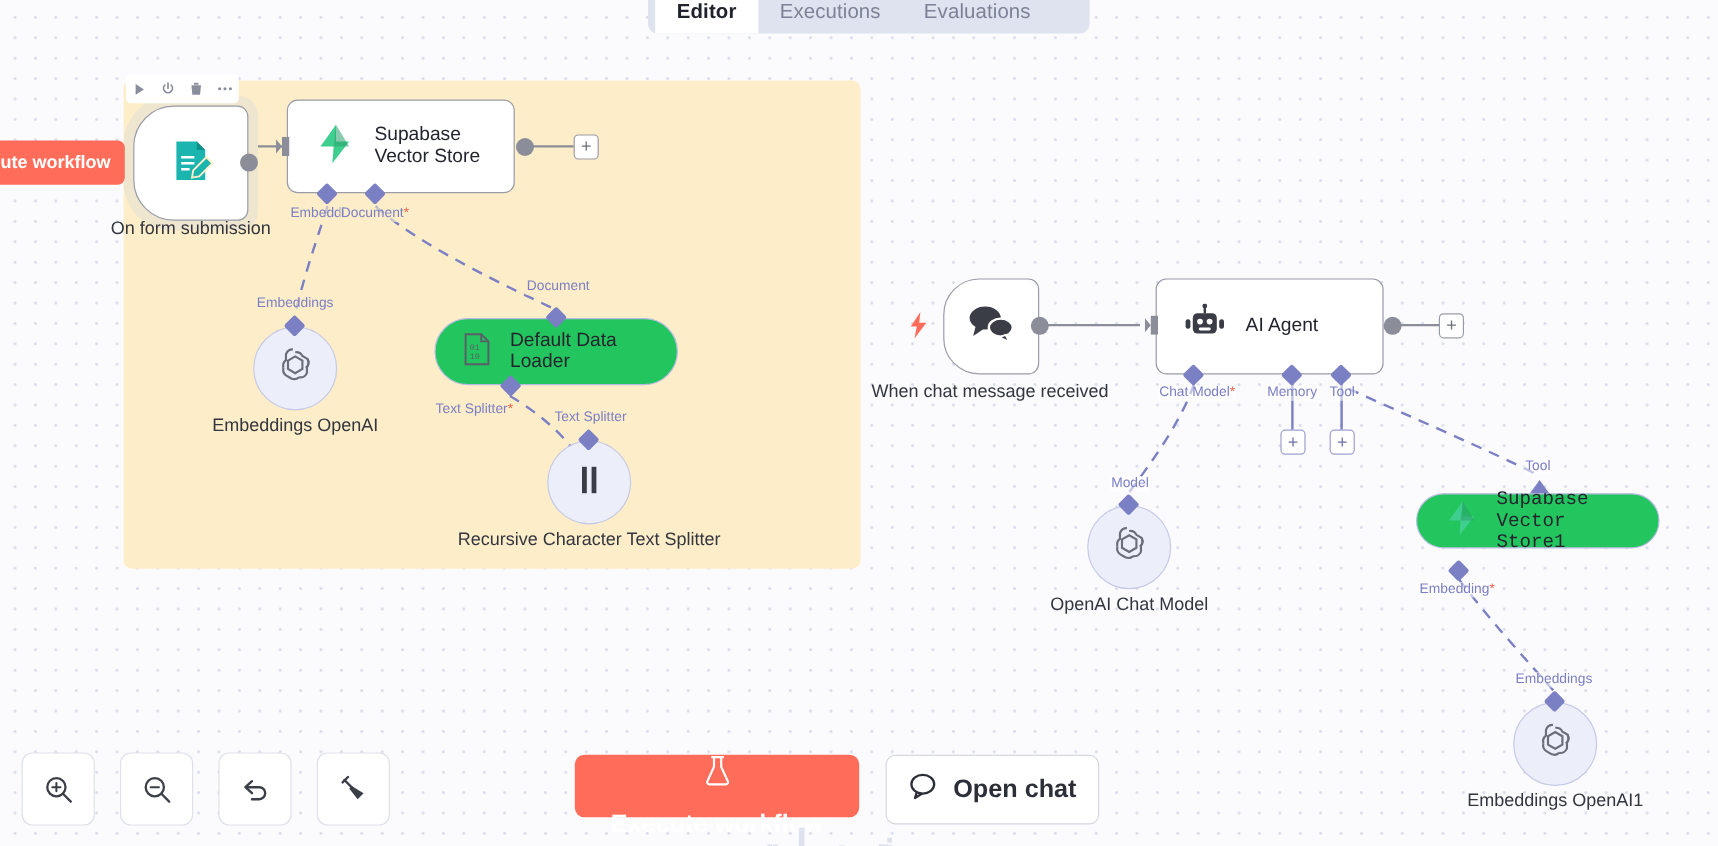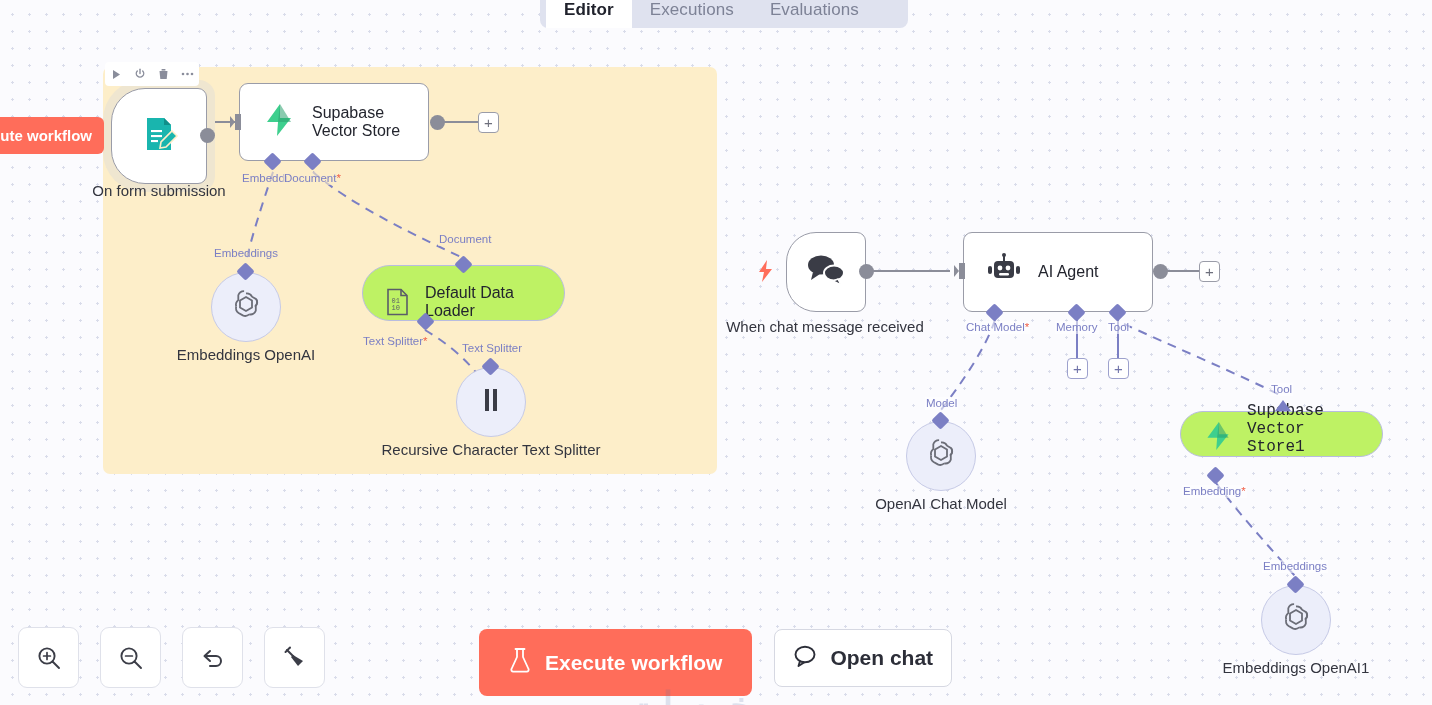--- a/index.html
+++ b/index.html
@@ -84,23 +84,23 @@
     background: #efe6d0; border-radius: 40px 16px 16px 40px;
     z-index: -1;
   }
   .rect-box {
     background: #fff; border: 1.6px solid #9a9ca8;
     border-radius: 9px;
     display: flex; align-items: center;
     padding-left: 22px; gap: 16px;
   }
   .sub-pill {
-    background: #bef264; border: 1.4px solid #b8bce0;
+    background: #22c55e; border: 1.4px solid #b8bce0;
     border-radius: 36px;
-    display: flex; align-items: flex-end; gap: 14px;
+    display: flex; align-items: center; gap: 14px;
     padding-left: 22px;
   }
   .sub-circle {
     width: 70px; height: 70px; border-radius: 50%;
     background: #eceefa; border: 1.4px solid #c6cae6;
     display: flex; align-items: center; justify-content: center;
   }
   .node-label {
     position: absolute; left: 50%; transform: translateX(-50%);
     text-align: center; font-size: 15px; color: #33353f;
@@ -169,24 +169,24 @@
     display: flex; align-items: center; justify-content: center;
     color: #3b3d47;
   }
 
   
   #bottom-actions {
     position: absolute; left: 479px; top: 629px;
     display: flex; gap: 22px; z-index: 30;
   }
   #exec-main {
-    height: 67px; padding: 0 30px;
+    height: 52px; padding: 0 30px;
     background: #ff6d5a; border-radius: 8px;
     display: flex; align-items: center; gap: 14px;
-    color: #fff; font-size: 21px; font-weight: 700;
+    color: #fff; font-size: 21px; font-weight: 700; flex-direction: column;
   }
   #openchat {
     height: 58px; padding: 0 18px;
     background: #fff; border: 1px solid #d6d8e2; border-radius: 8px;
     display: flex; align-items: center; gap: 13px;
     color: #2c2e38; font-size: 21px; font-weight: 600;
   }
   #watermark {
     position: absolute; left: 627px; top: 684px;
     font-size: 38px; color: rgba(90,110,160,.18);

